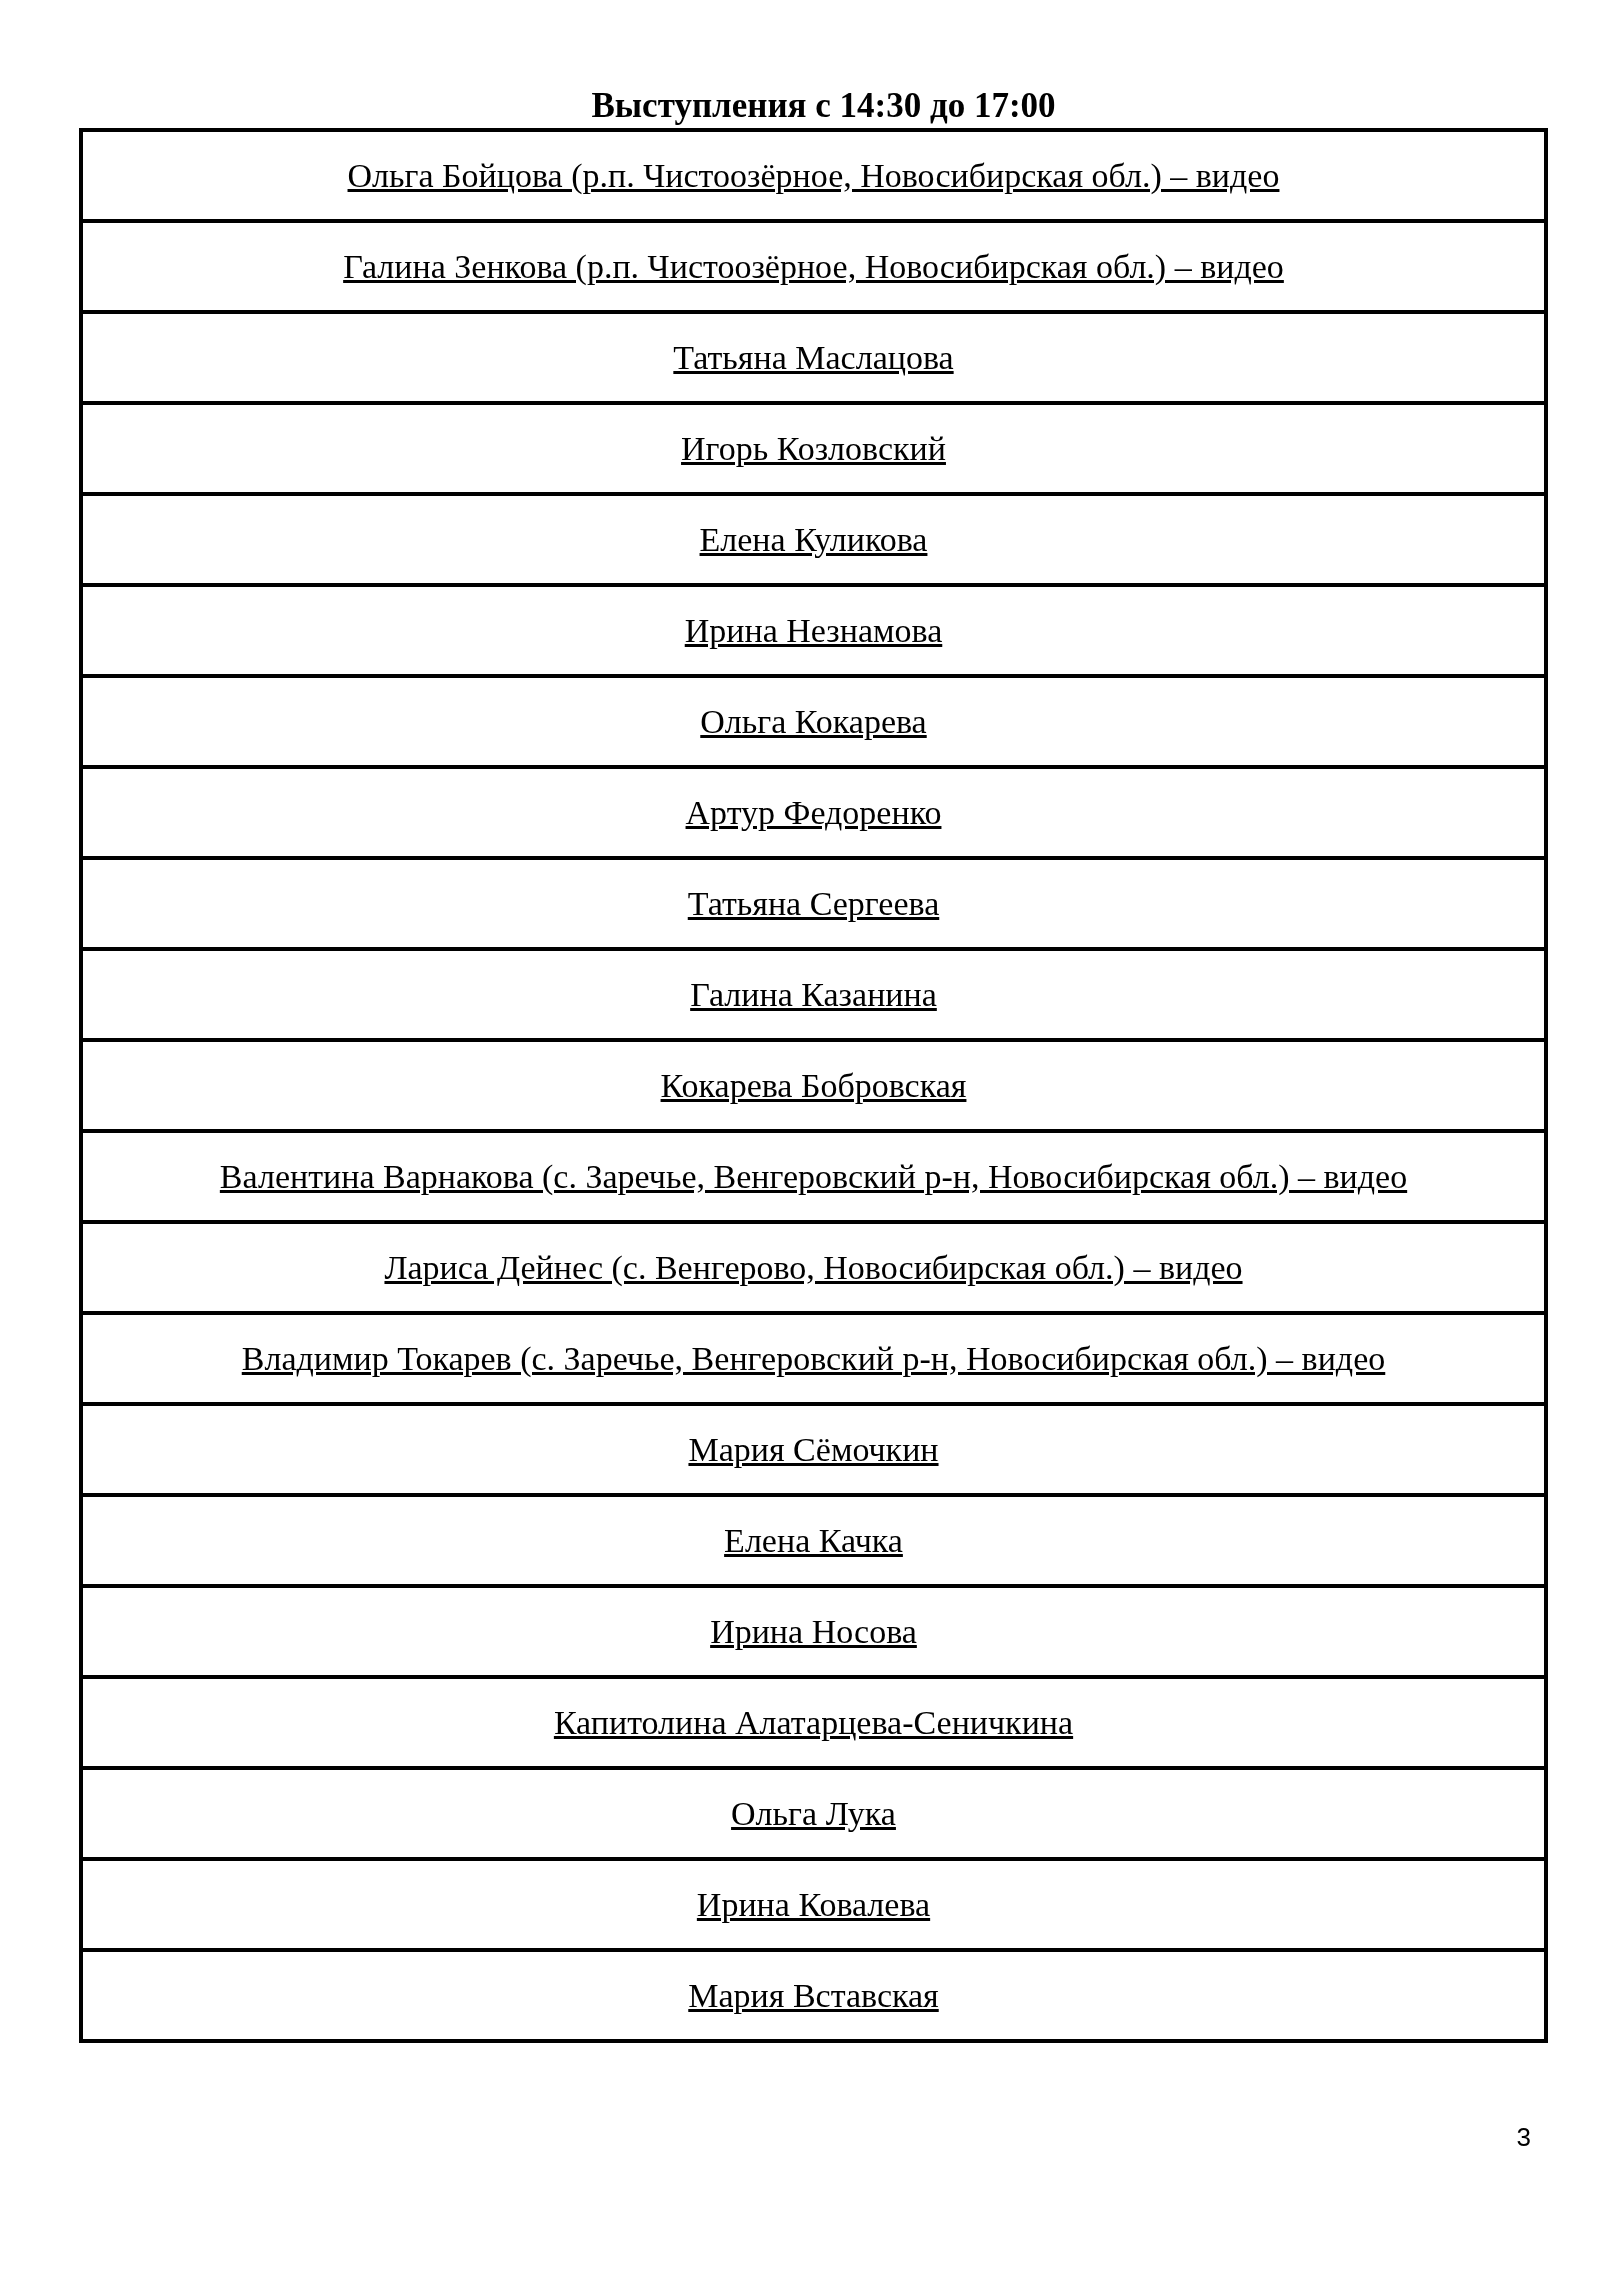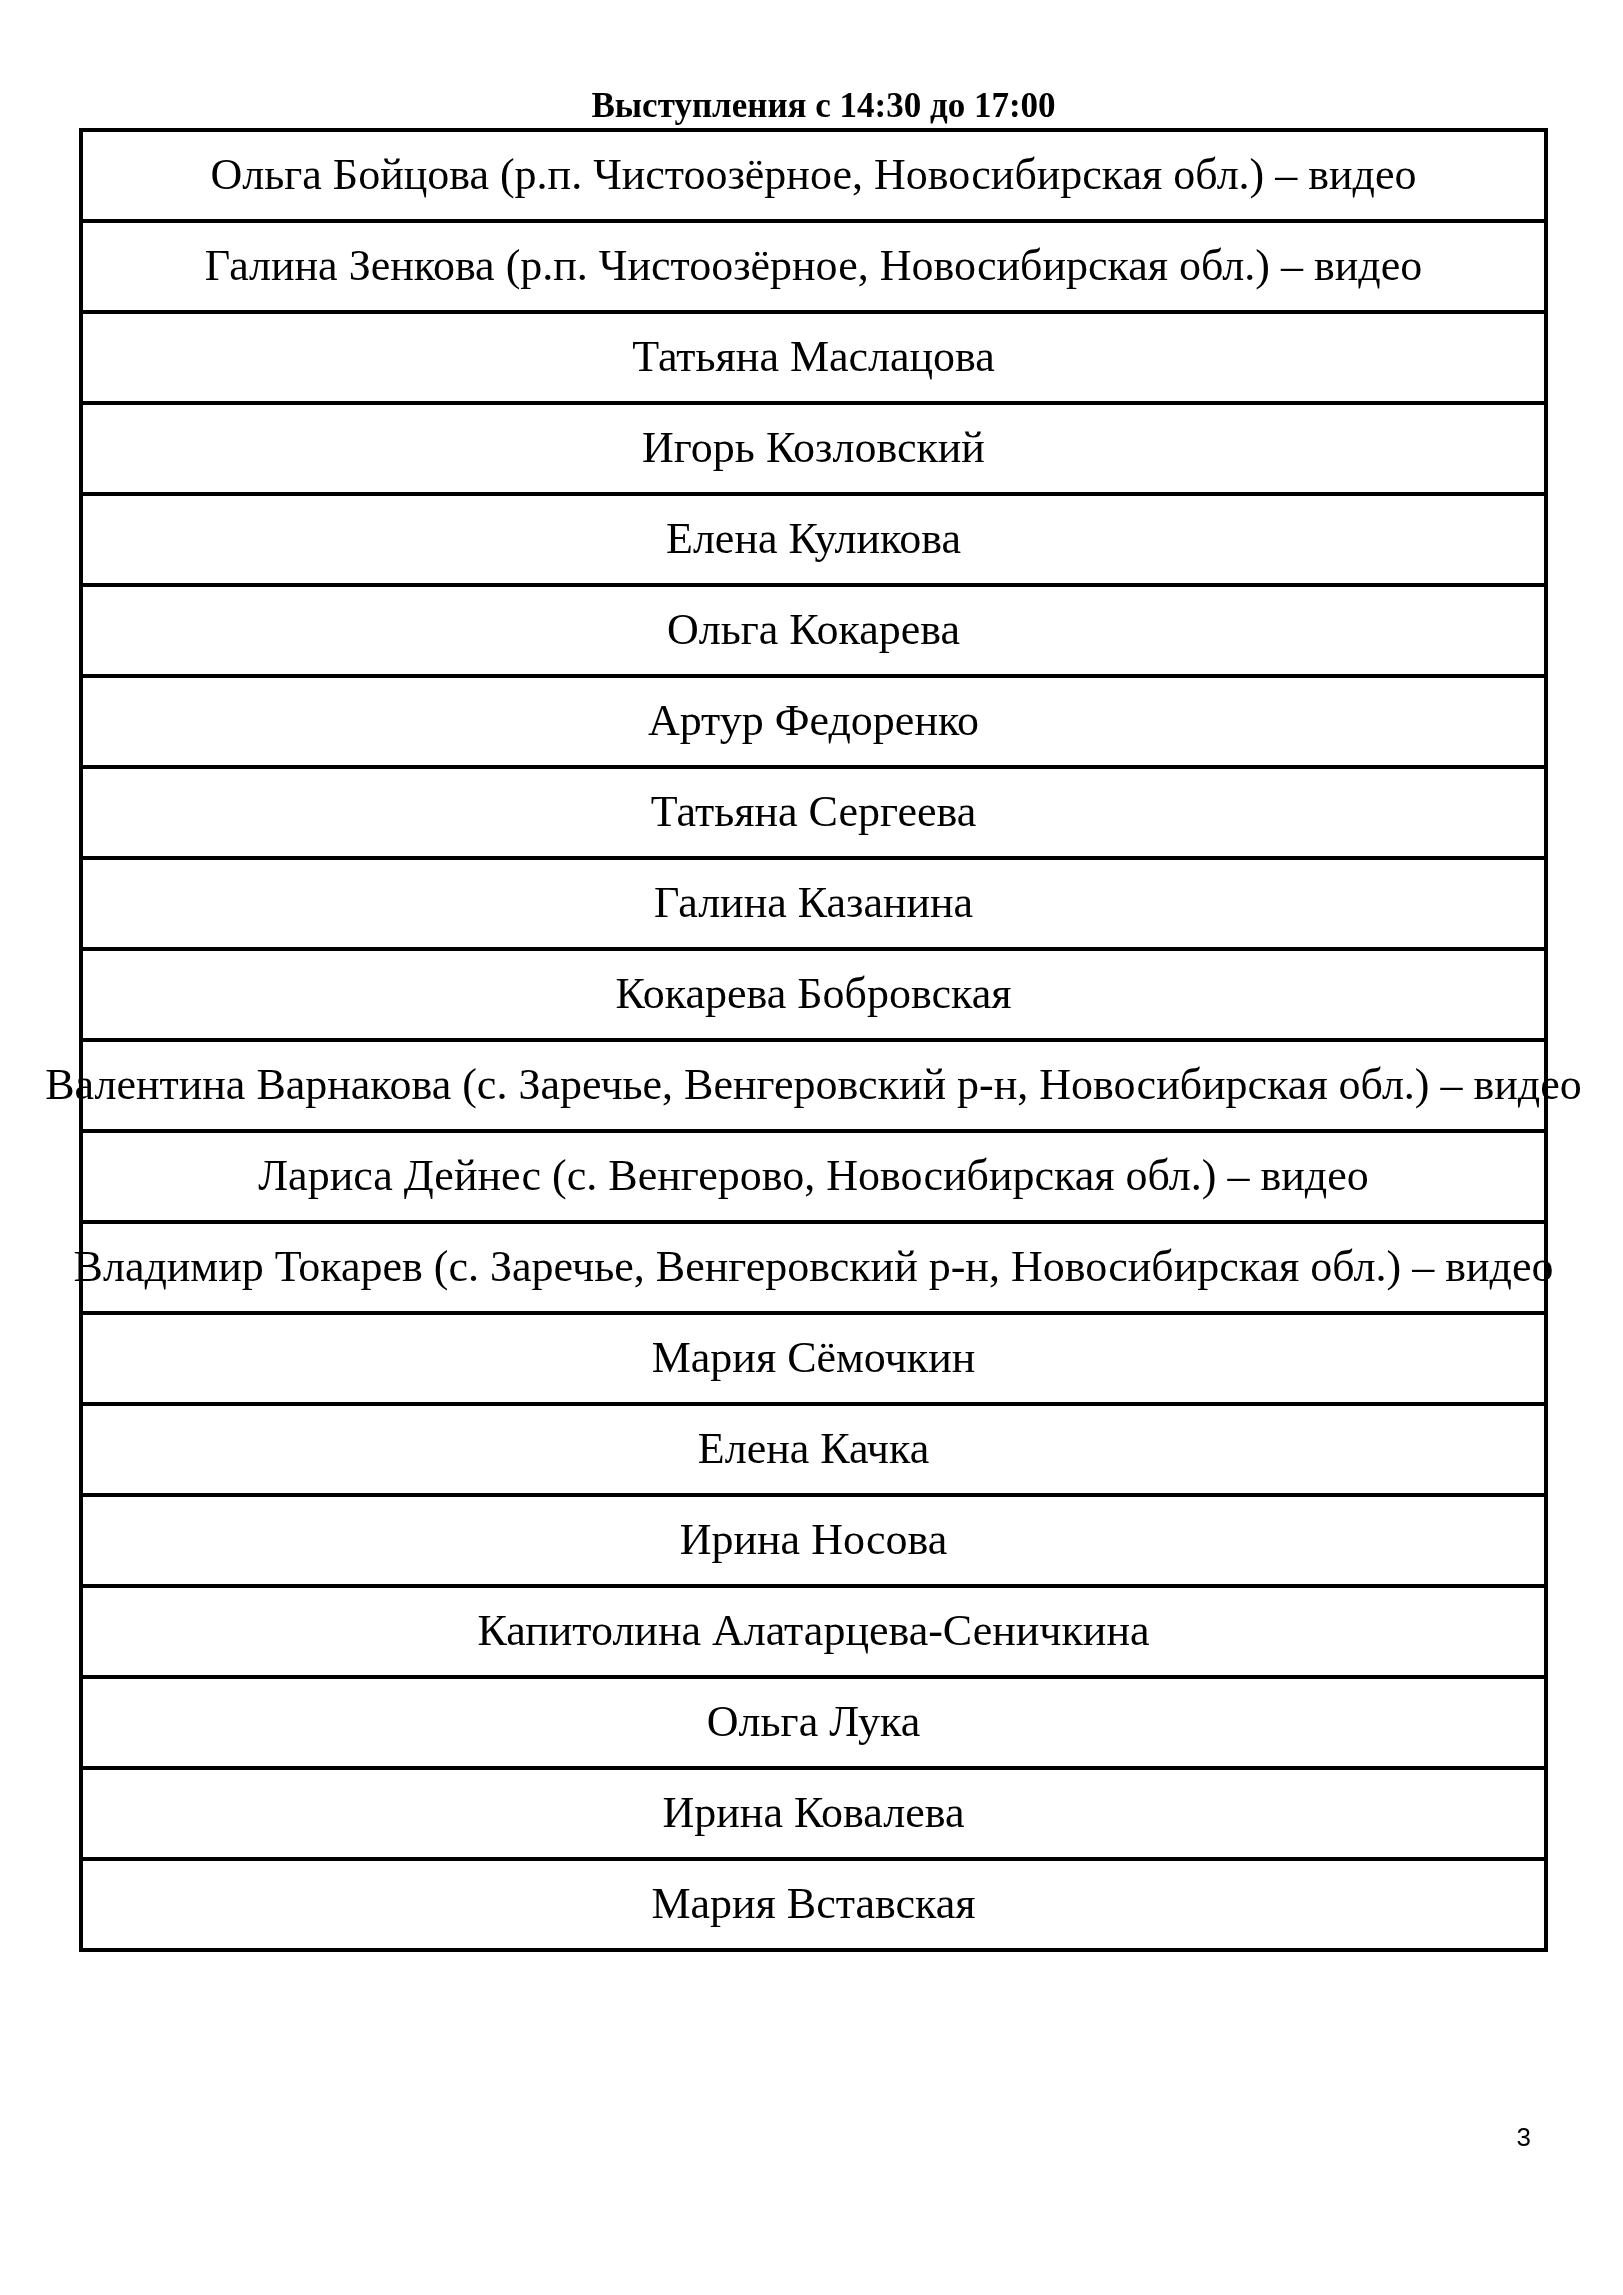--- a/index.html
+++ b/index.html
@@ -41,24 +41,25 @@
     align-items: center;
     justify-content: center;
     border-bottom: 4.6px solid #000000;
     box-sizing: content-box;
   }
   .table-row:last-child {
     border-bottom: none;
     border-radius: 32px;
   }
   .participant-name {
-    font-size: 44px;
+    font-size: 34px;
     line-height: 1.15;
     white-space: nowrap;
     text-align: center;
+    text-decoration: underline;
   }
   .page-footer {
     position: absolute;
     top: 2122px;
     right: 92px;
     font-family: "Liberation Sans", sans-serif;
     font-size: 26px;
     line-height: 1.2;
   }
 </style>
@@ -84,20 +85,23 @@
       </div>
 
       <div class="table-row">
         <span class="participant-name">Игорь Козловский</span>
       </div>
 
       <div class="table-row">
         <span class="participant-name">Елена Куликова</span>
       </div>
 
+      <div class="table-row">
+        <span class="participant-name">Ирина Незнамова</span>
+      </div>
 
       <div class="table-row">
         <span class="participant-name">Ольга Кокарева</span>
       </div>
 
       <div class="table-row">
         <span class="participant-name">Артур Федоренко</span>
       </div>
 
       <div class="table-row">

